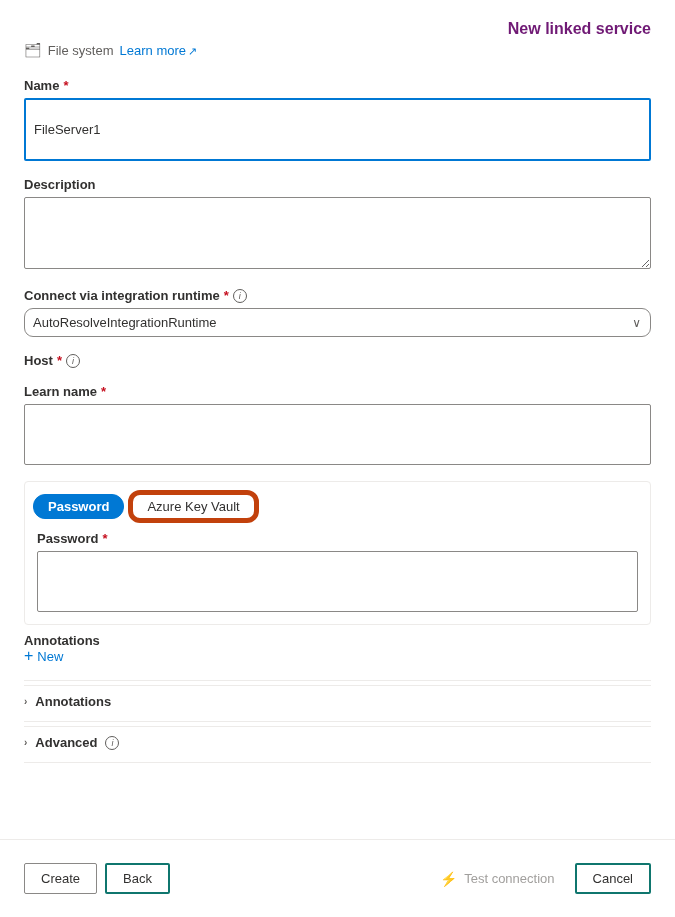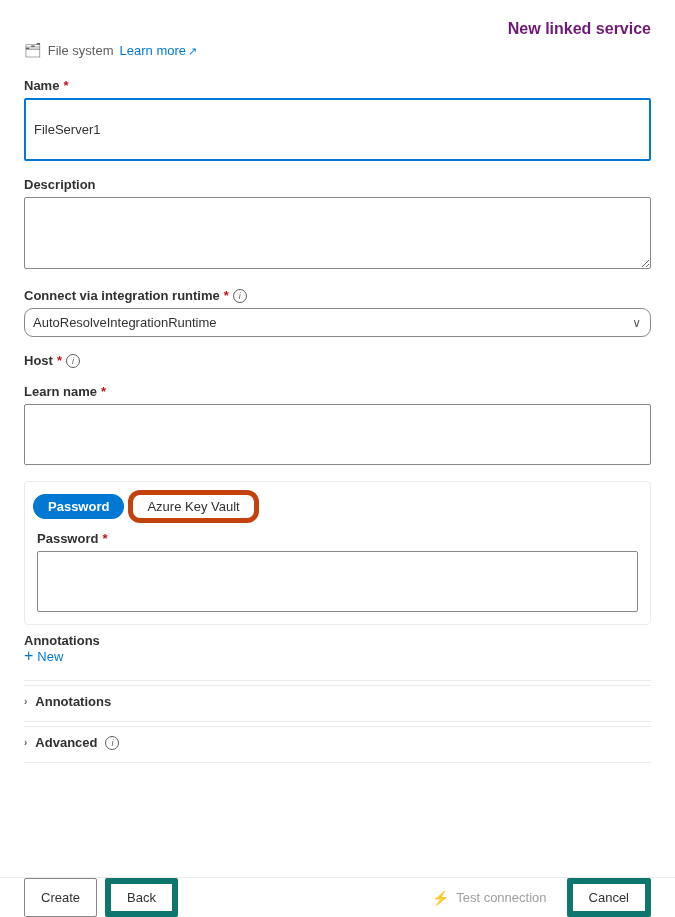--- a/index.html
+++ b/index.html
@@ -211,21 +211,21 @@
       color: #323130;
       border-top: 1px solid #edebe9;
       user-select: none;
     }
     .chevron-right {
       font-size: 10px;
       color: #605e5c;
     }
     .footer-bar {
       border-top: 1px solid #edebe9;
-      padding: 0 24px;
+      padding: 23px 24px;
       display: flex;
       align-items: center;
       justify-content: space-between;
       background: #fff;
     }
     .footer-left {
       display: flex;
       gap: 8px;
     }
     .footer-right {
@@ -239,21 +239,21 @@
       border: 1px solid #8a8886;
       border-radius: 2px;
       padding: 6px 16px;
       font-size: 13px;
       cursor: pointer;
       font-family: inherit;
     }
     .btn-secondary {
       background: #fff;
       color: #323130;
-      border: 6px solid #0f766e;
+      border: 2px solid #0f766e;
       border-radius: 2px;
       padding: 6px 16px;
       font-size: 13px;
       cursor: pointer;
       font-family: inherit;
     }
     .btn-test {
       background: #fff;
       color: #a19f9d;
       border: none;

